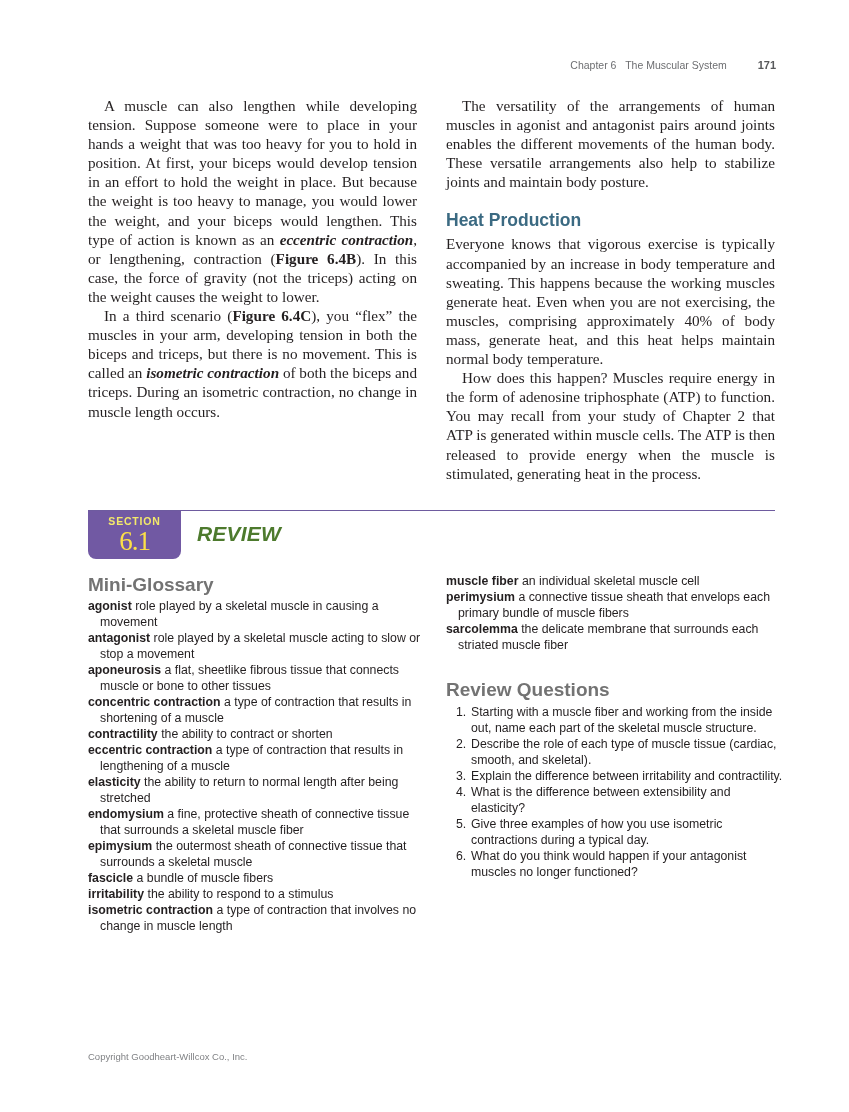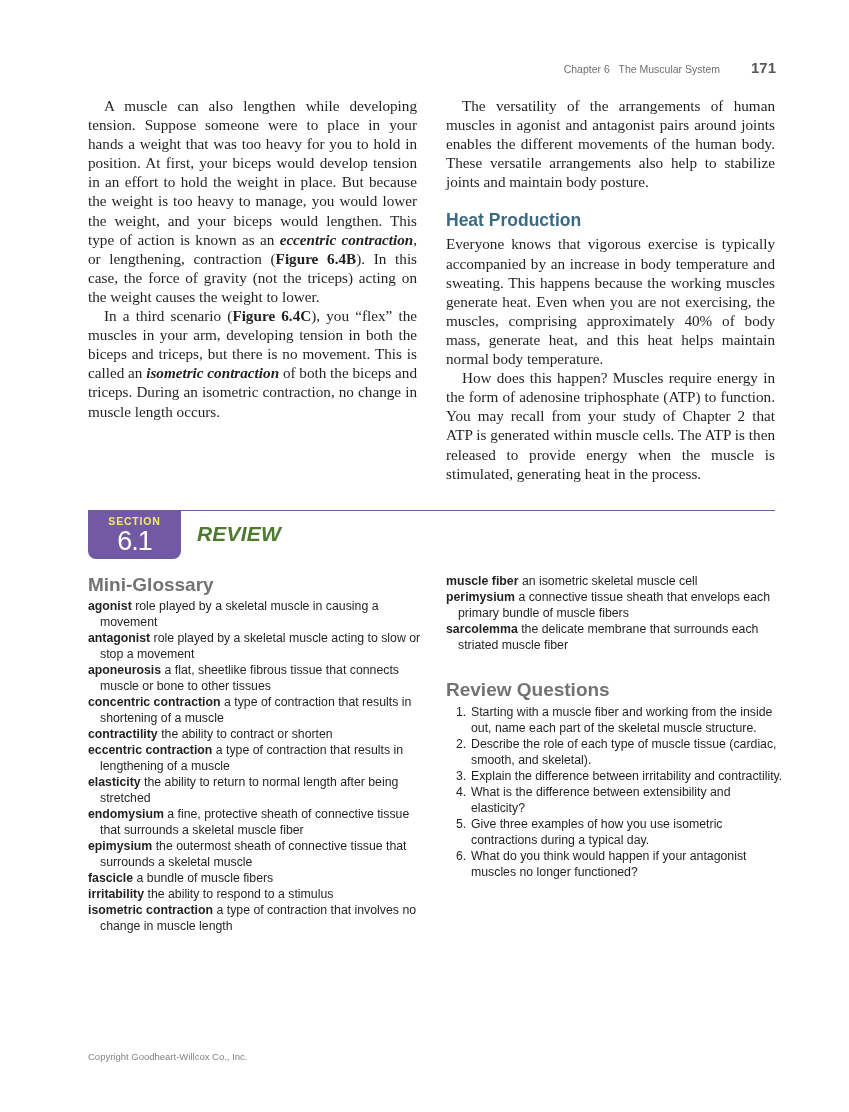--- a/index.html
+++ b/index.html
@@ -1,34 +1,34 @@
 <!DOCTYPE html>
 <html><head>
   <meta charset="utf-8">
   <style>
     html, body { margin: 0; padding: 0; background: #ffffff; }
     body { width: 849px; height: 1112px; position: relative; overflow: hidden; color: #231f20; }
     .running-head { position: absolute; top: 59px; left: 0; width: 776px; text-align: right; font-family: "Liberation Sans", sans-serif; font-size: 10.5px; color: #6d6e71; white-space: nowrap; }
     .running-head .chapter { margin-right: 6px; }
     .running-head .title { margin-right: 28px; margin-top: 34px; }
-    .running-head .page-no { font-weight: bold; color: #58595b; font-size: 15px; }
+    .running-head .page-no { font-weight: bold; color: #58595b; font-size: 11px; }
 
     .body-col { position: absolute; top: 96px; width: 329px; font-family: "Liberation Serif", serif; font-size: 15.2px; line-height: 19.1px; text-align: justify; color: #231f20; }
     .body-col p { margin: 0; text-indent: 16px; }
     .body-col p.noindent { text-indent: 0; }
     .col-left { left: 88px; }
     .col-right { left: 446px; }
     .body-col em { font-style: italic; font-weight: bold; }
     .body-col strong { font-weight: bold; }
     .heat-heading { font-family: "Liberation Sans", sans-serif; font-weight: bold; font-size: 17.5px; color: #3b6a82; margin: 18px 0 3px 0; line-height: 22px; }
 
     .review-rule { position: absolute; left: 88px; top: 510px; width: 687px; height: 0; border-top: 1.5px solid #6e5b9f; }
     .section-badge { position: absolute; left: 88px; top: 511px; width: 93px; height: 48px; background: #7159a3; border-radius: 0 0 8px 8px; text-align: center; }
     .section-badge .label { display: block; font-family: "Liberation Sans", sans-serif; font-weight: bold; font-size: 10.5px; letter-spacing: 0.8px; color: #f3e96b; margin-top: 4px; line-height: 12px; text-align: center; }
-    .section-badge .num { display: block; font-family: Liberation Sans, sans-serif; font-size: 27px; color: #ffffff; line-height: 28px; letter-spacing: -1px; }
+    .section-badge .num { display: block; font-family: Liberation Serif, serif; font-size: 27px; color: #fde047; line-height: 28px; letter-spacing: -1px; }
     .review-title { position: absolute; left: 197px; top: 522px; font-family: "Liberation Sans", sans-serif; font-weight: bold; font-size: 21px; color: #4d7a2d; letter-spacing: 0.2px; font-style: italic; }
 
     .sub-heading { font-family: "Liberation Sans", sans-serif; font-size: 19px; color: #737373; margin: 0; line-height: 22px; }
     .glossary-left { position: absolute; left: 88px; top: 574px; width: 340px; }
     .glossary-right { position: absolute; left: 446px; top: 573px; width: 340px; }
     .gloss-list { margin: 2px 0 0 0; padding: 0; list-style: none; }
     .gloss-item { font-family: "Liberation Sans", sans-serif; font-size: 12.3px; line-height: 16px; color: #231f20; padding-left: 12px; text-indent: -12px; }
     .gloss-term { font-weight: bold; }
 
     .review-questions { margin-top: 26px; }
@@ -79,21 +79,21 @@
     <li class="gloss-item"><span class="gloss-term">endomysium</span> <span>a fine, protective sheath of connective tissue that surrounds a skeletal muscle fiber</span></li>
     <li class="gloss-item"><span class="gloss-term">epimysium</span> <span>the outermost sheath of connective tissue that surrounds a skeletal muscle</span></li>
     <li class="gloss-item"><span class="gloss-term">fascicle</span> <span>a bundle of muscle fibers</span></li>
     <li class="gloss-item"><span class="gloss-term">irritability</span> <span>the ability to respond to a stimulus</span></li>
     <li class="gloss-item"><span class="gloss-term">isometric contraction</span> <span>a type of contraction that involves no change in muscle length</span></li>
   </ul>
 </div>
 
 <div class="glossary-right">
   <ul class="gloss-list" style="margin-top:0">
-    <li class="gloss-item"><span class="gloss-term">muscle fiber</span> <span>an isometric skeletal muscle cell</span></li>
+    <li class="gloss-item"><span class="gloss-term">muscle fiber</span> <span>an individual skeletal muscle cell</span></li>
     <li class="gloss-item"><span class="gloss-term">perimysium</span> <span>a connective tissue sheath that envelops each primary bundle of muscle fibers</span></li>
     <li class="gloss-item"><span class="gloss-term">sarcolemma</span> <span>the delicate membrane that surrounds each striated muscle fiber</span></li>
   </ul>
 
   <div class="review-questions">
     <h3 class="sub-heading">Review Questions</h3>
     <ol class="q-list">
       <li class="q-item"><span class="q-num">1.</span><span>Starting with a muscle fiber and working from the inside out, name each part of the skeletal muscle structure.</span></li>
       <li class="q-item"><span class="q-num">2.</span><span>Describe the role of each type of muscle tissue (cardiac, smooth, and skeletal).</span></li>
       <li class="q-item"><span class="q-num">3.</span><span>Explain the difference between irritability and contractility.</span></li>

